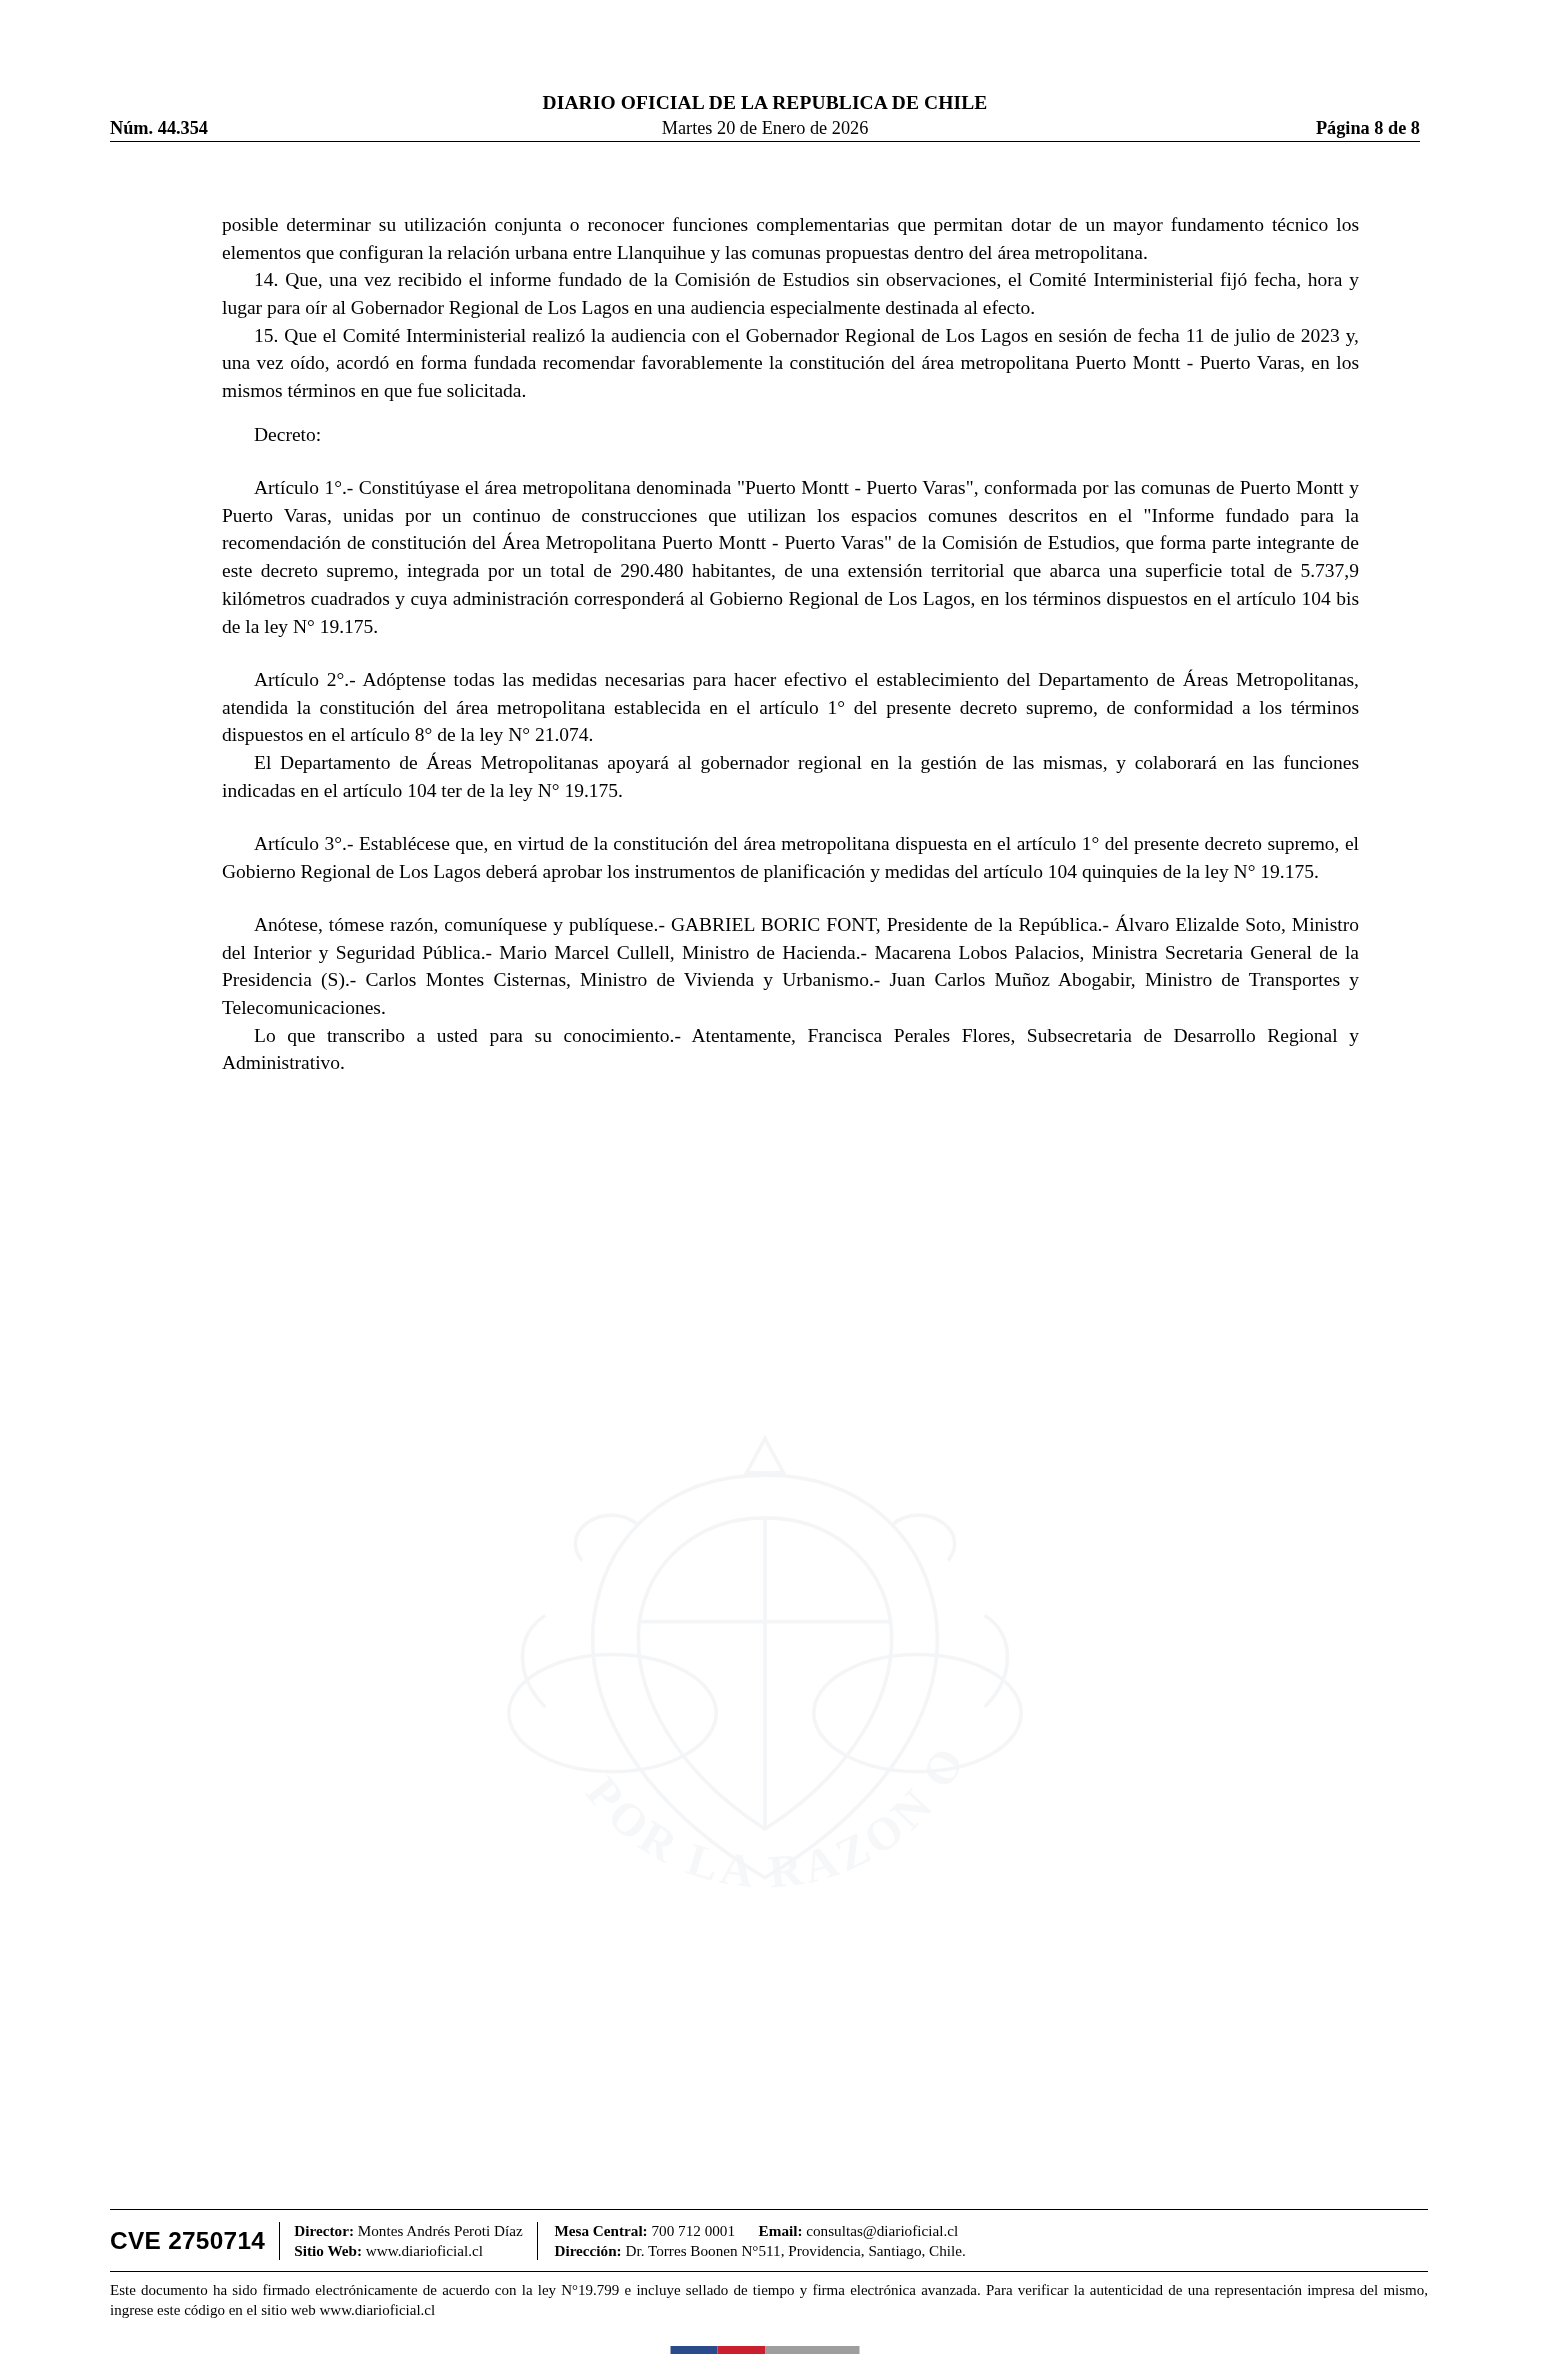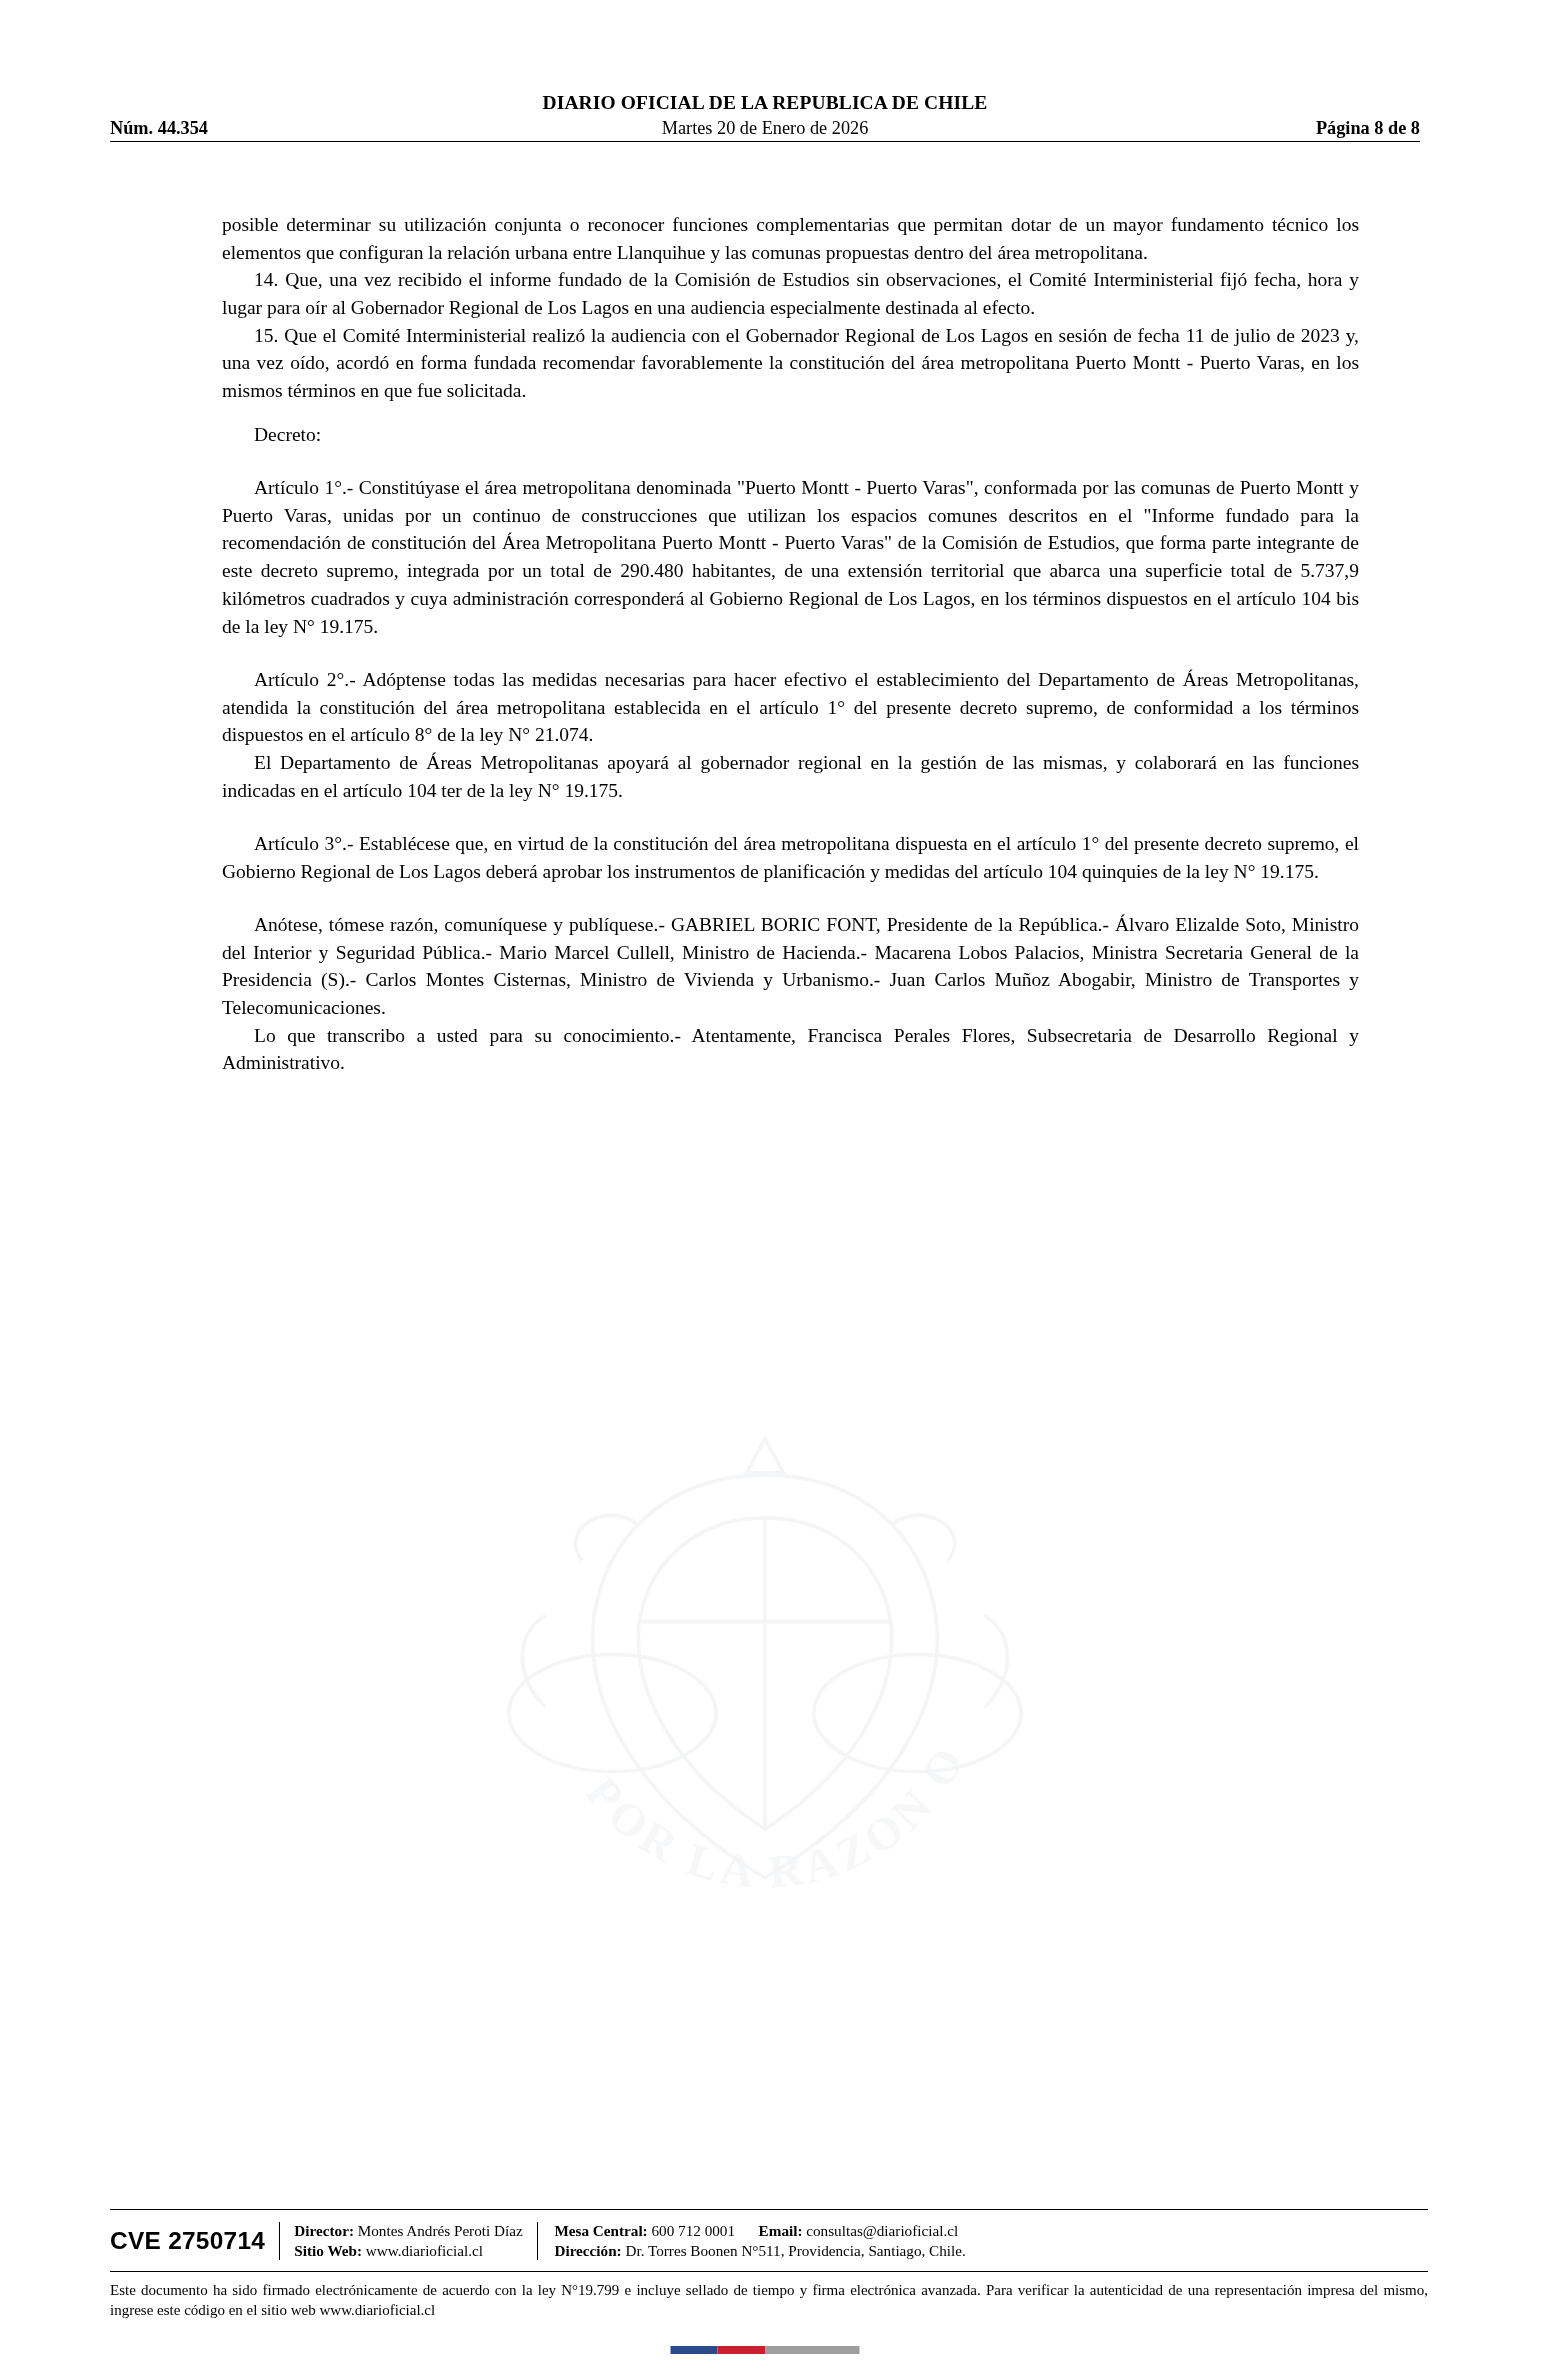--- a/index.html
+++ b/index.html
@@ -241,21 +241,21 @@
         <div class="foot-line">
           <b>Director:</b><span> Montes Andrés Peroti Díaz</span>
         </div>
         <div class="foot-line">
           <b>Sitio Web:</b><span> www.diarioficial.cl</span>
         </div>
       </div>
       <div class="vbar"></div>
       <div class="foot-col second">
         <div class="foot-line">
-          <b>Mesa Central:</b><span> 600 712 0001</span>
+          <b>Mesa Central:</b><span> 700 712 0001</span>
           <span style="display:inline-block;width:16px;"></span>
           <b>Email:</b><span> consultas@diarioficial.cl</span>
         </div>
         <div class="foot-line">
           <b>Dirección:</b><span> Dr. Torres Boonen N°511, Providencia, Santiago, Chile.</span>
         </div>
       </div>
     </div>
     <div class="footer-rule-mid"></div>
     <div class="footer-note">Este documento ha sido firmado electrónicamente de acuerdo con la ley N°19.799 e incluye sellado de tiempo y firma electrónica avanzada. Para verificar la autenticidad de una representación impresa del mismo, ingrese este código en el sitio web www.diarioficial.cl</div>

